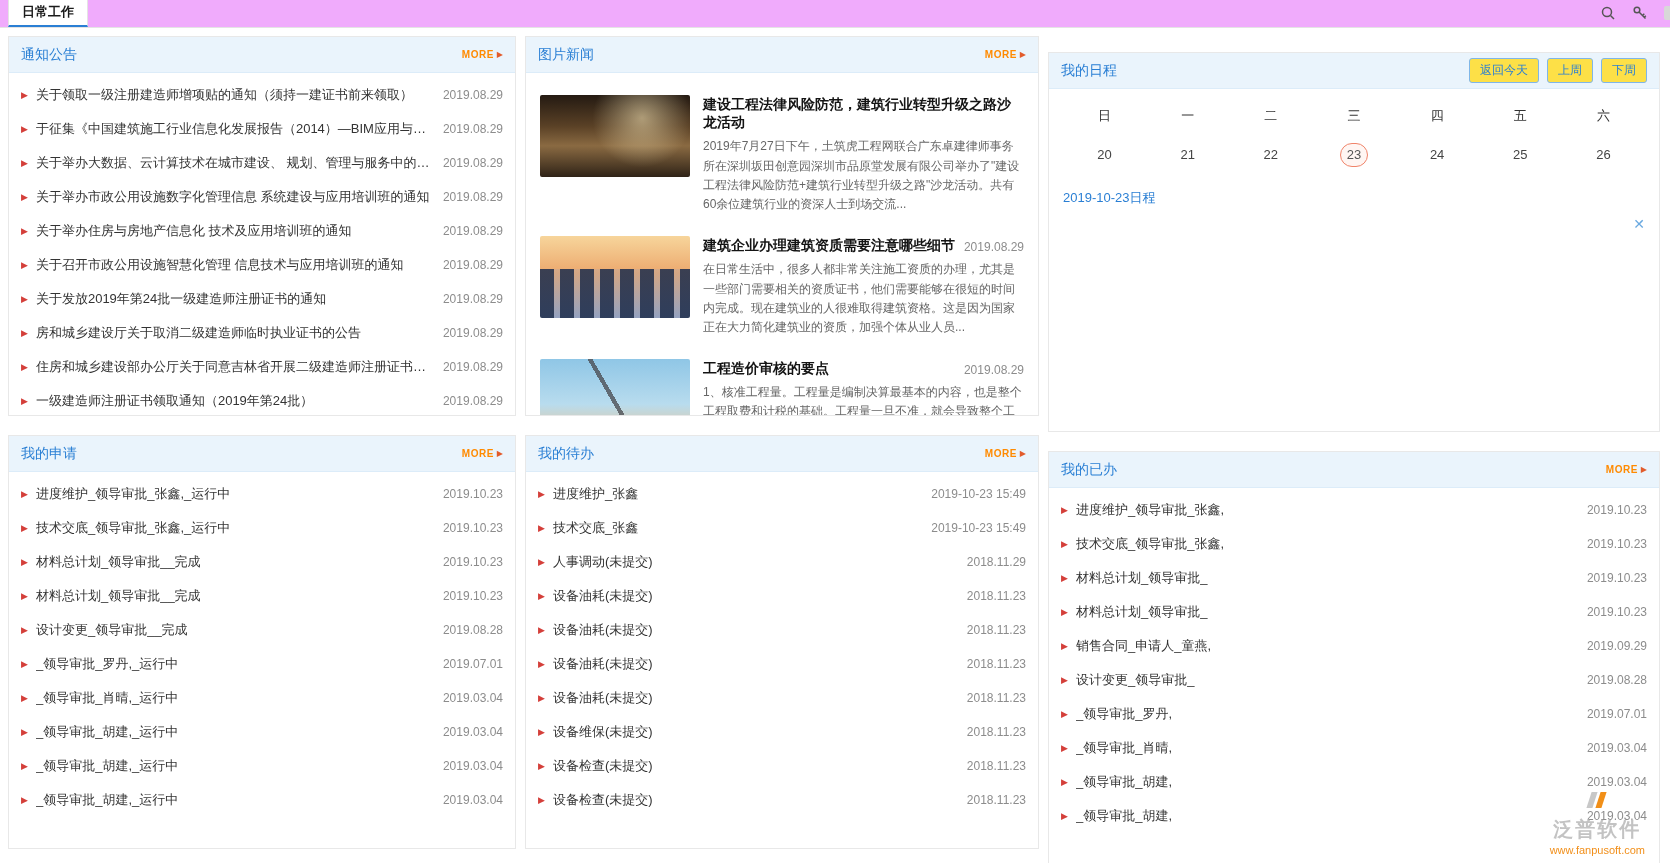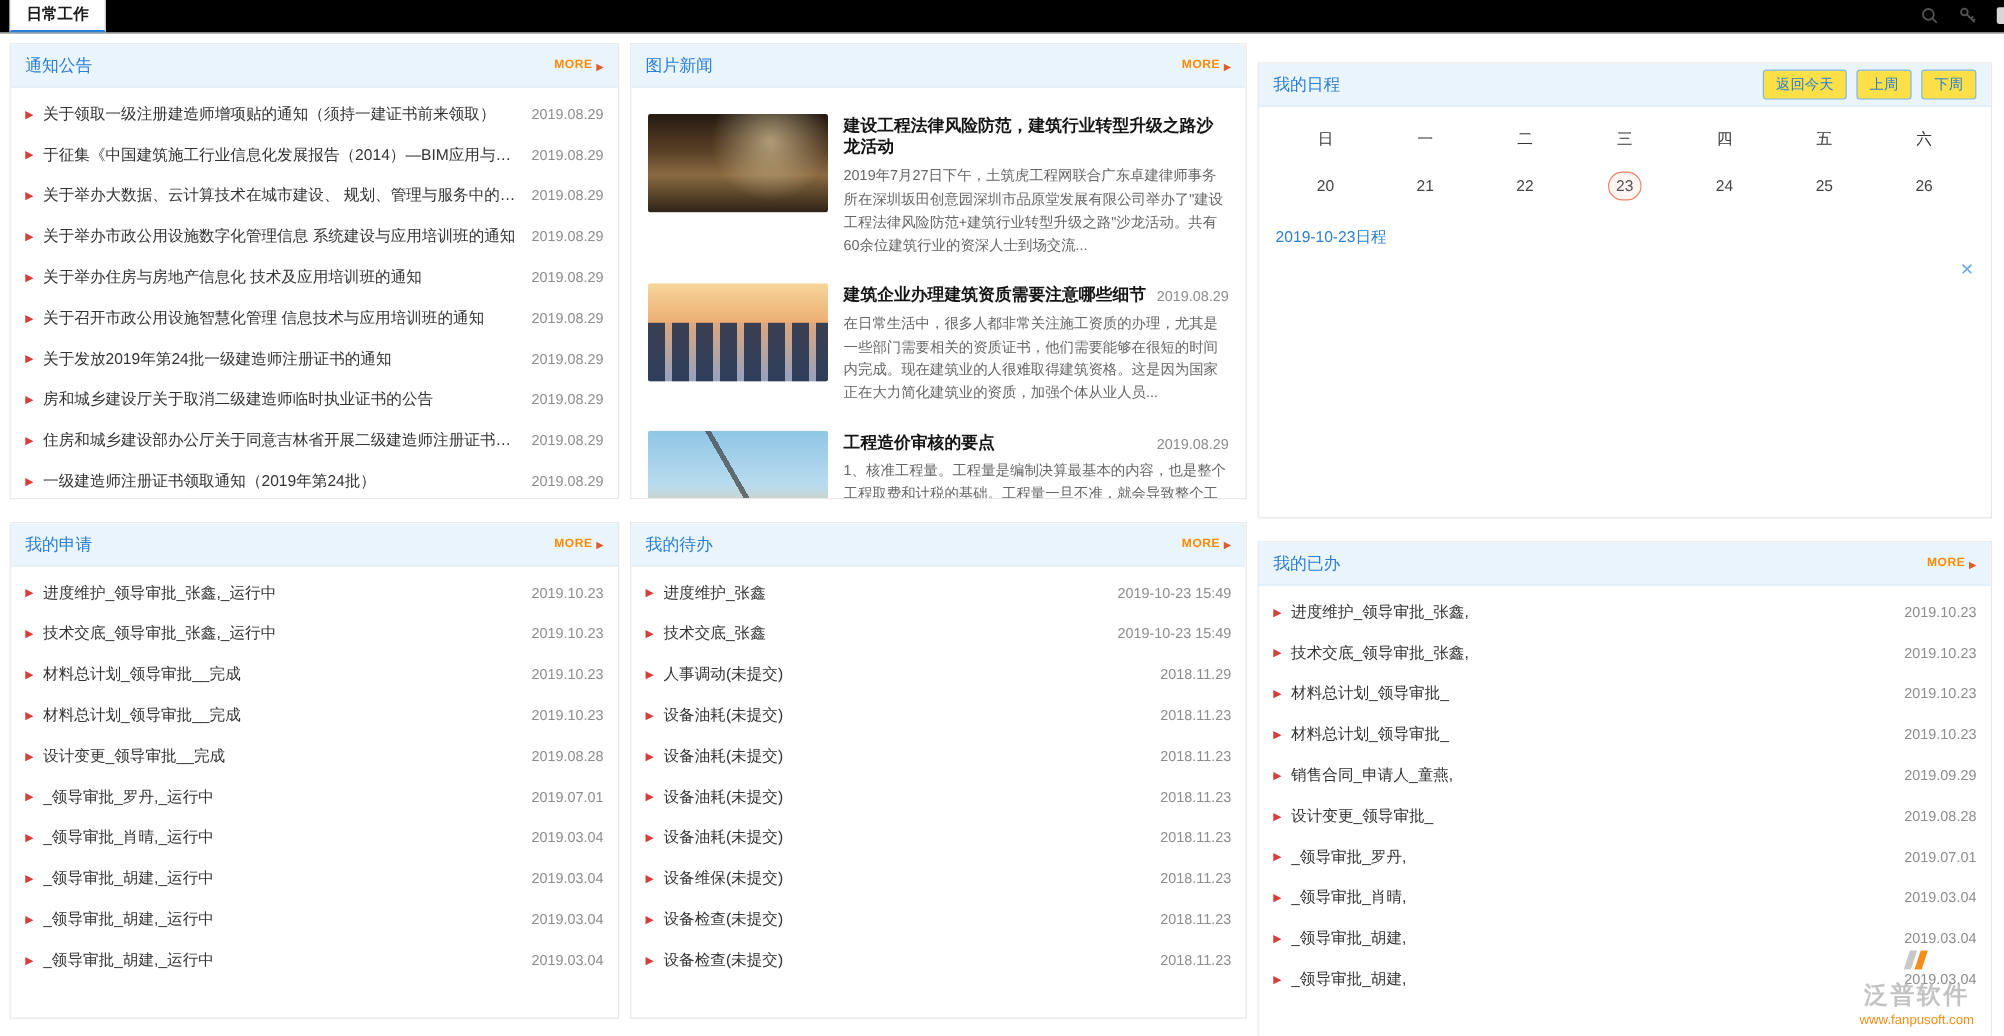--- a/index.html
+++ b/index.html
@@ -2,36 +2,36 @@
 <html><head>
 <meta charset="utf-8">
 <style>
   * { box-sizing: border-box; }
   html,body { margin:0; padding:0; }
   body {
     width:1670px; height:863px; overflow:hidden; background:#fff;
     font-family:"Liberation Sans","DejaVu Sans",sans-serif; color:#333;
   }
   
-  .topbar{height:28px;border-bottom:1px solid #e4e4e4;display:flex;align-items:flex-end;justify-content:space-between;background:#000000;}
+  .topbar{height:28px;border-bottom:1px solid #e4e4e4;display:flex;align-items:flex-end;justify-content:space-between;background:#f0abfc;}
   .tab{margin-left:8px;padding:5px 13px 4px;font-size:13px;color:#1b1b1b;font-weight:bold;border:1px solid #e4e4e4;border-bottom:2px solid #2a7fd4;background:#fff;}
   .topbar-icons{display:flex;align-items:center;gap:16px;padding-right:4px;margin-bottom:6px;}
   .topbar-icons .icn{display:inline-flex;cursor:pointer;}
   .edge-sliver{width:6px;height:14px;background:#d8d8d8;border-radius:2px 0 0 2px;margin-right:-4px;}
   
   .page{display:flex;gap:9px;padding:8px;}
   .col{display:flex;flex-direction:column;gap:19px;}
   .col-left{width:508px;}
   .col-mid{width:514px;}
   .col-right{width:612px;margin-top:16px;}
   .panel{background:#fff;border:1px solid #e8e8e8;overflow:hidden;position:relative;}
   .h380{height:380px;} .h414{height:414px;}
   .panel-header{height:36px;display:flex;align-items:center;justify-content:space-between;padding:0 12px;background:#eaf4fc;border-bottom:1px solid #dcecf9;}
   .panel-title{font-size:14px;color:#2a7fd4;}
-  .more{display:inline-flex;align-items:flex-end;gap:3px;cursor:pointer;text-decoration:none;}
+  .more{display:inline-flex;align-items:center;gap:3px;cursor:pointer;text-decoration:none;}
   .more .more-txt{font-size:10px;font-weight:bold;color:#ff8a00;letter-spacing:.5px;}
   .more .more-arr{font-size:8px;color:#e25b2b;line-height:1;}
   
   .list{list-style:none;margin:0;padding:5px 12px 0;}
   .row{display:flex;align-items:center;height:34px;font-size:13px;color:#333;cursor:pointer;}
   .bullet{color:#d43f3a;font-size:9px;margin-right:8px;line-height:1;}
   .row .txt{flex:1;min-width:0;overflow:hidden;white-space:nowrap;text-overflow:ellipsis;margin-right:10px;}
   .row .date{color:#8c8c8c;font-size:12px;white-space:nowrap;}
   
   .news-list{list-style:none;margin:0;padding:22px 14px 0;}

